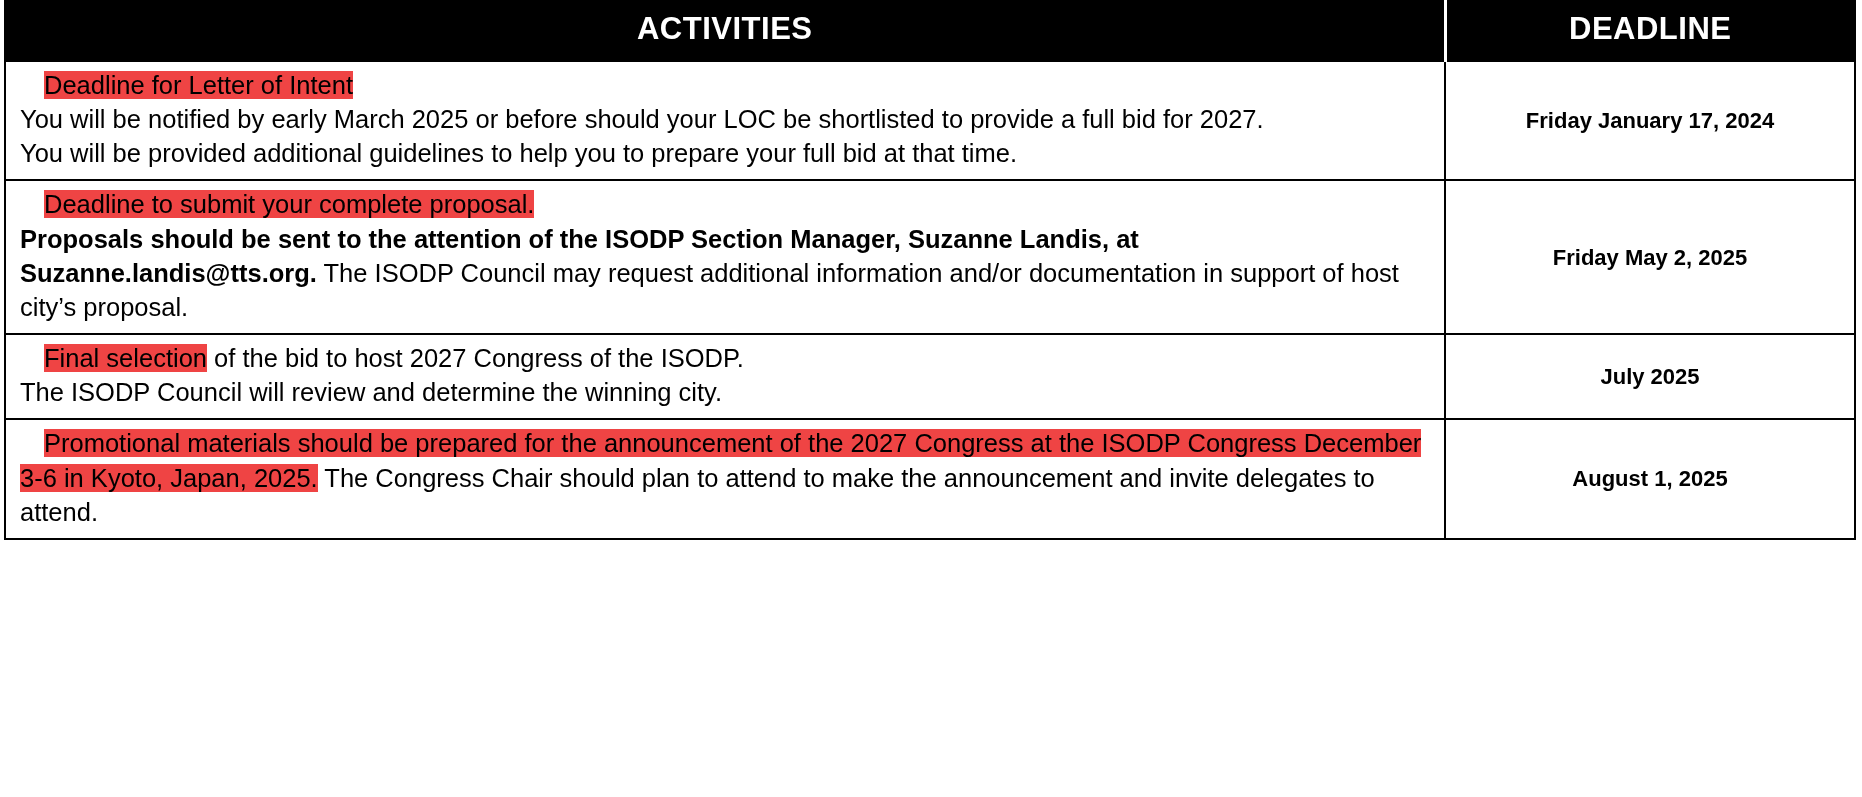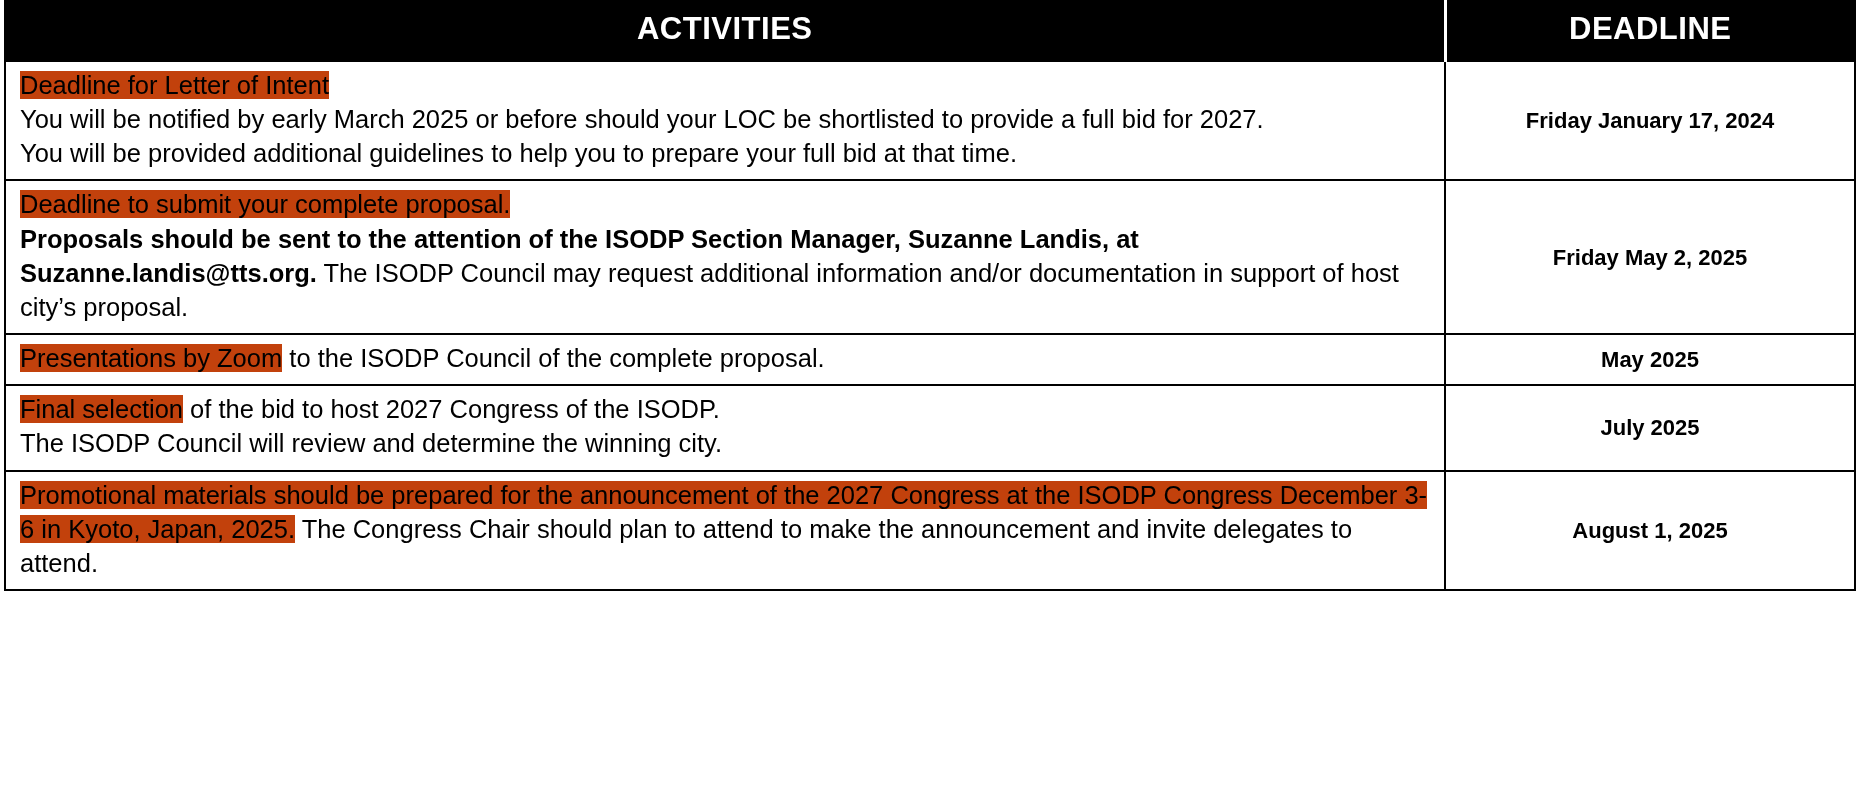--- a/index.html
+++ b/index.html
@@ -53,21 +53,22 @@
     padding: 6px 10px 9px 14px;
     text-align: left;
   }
   tbody td.deadline {
     text-align: center;
     font-weight: bold;
     font-size: 22px;
     padding: 6px 8px;
   }
   .hl {
-    background: #c2410c;
+    background: #ef4444;
+    margin-left: 24px;
   }
   .bold {
     font-weight: bold;
   }
   .para {
     margin: 0;
   }
 </style>
 </head>
 <body>
@@ -95,26 +96,20 @@
         </tr>
         <tr>
           <td class="activities">
             <div class="para"><span class="hl">Deadline to submit your complete proposal.</span></div>
             <div class="para"><span class="bold">Proposals should be sent to the attention of the ISODP Section Manager, Suzanne Landis, at Suzanne.landis@tts.org.</span><span>  The ISODP Council may request additional information and/or documentation in support of host city’s proposal.</span></div>
           </td>
           <td class="deadline">Friday May 2, 2025</td>
         </tr>
         <tr>
           <td class="activities">
-            <div class="para"><span class="hl">Presentations by Zoom</span><span> to the ISODP Council of the complete proposal.</span></div>
-          </td>
-          <td class="deadline">May 2025</td>
-        </tr>
-        <tr>
-          <td class="activities">
             <div class="para"><span class="hl">Final selection</span><span> of the bid to host 2027 Congress of the ISODP.</span></div>
             <div class="para"><span>The ISODP Council will review and determine the winning city.</span></div>
           </td>
           <td class="deadline">July 2025</td>
         </tr>
         <tr>
           <td class="activities">
             <div class="para"><span class="hl">Promotional materials should be prepared for the announcement of the 2027 Congress at the ISODP Congress December 3-6 in Kyoto, Japan, 2025.</span><span> The Congress Chair should plan to attend to make the announcement and invite delegates to attend.</span></div>
           </td>
           <td class="deadline">August 1, 2025</td>

